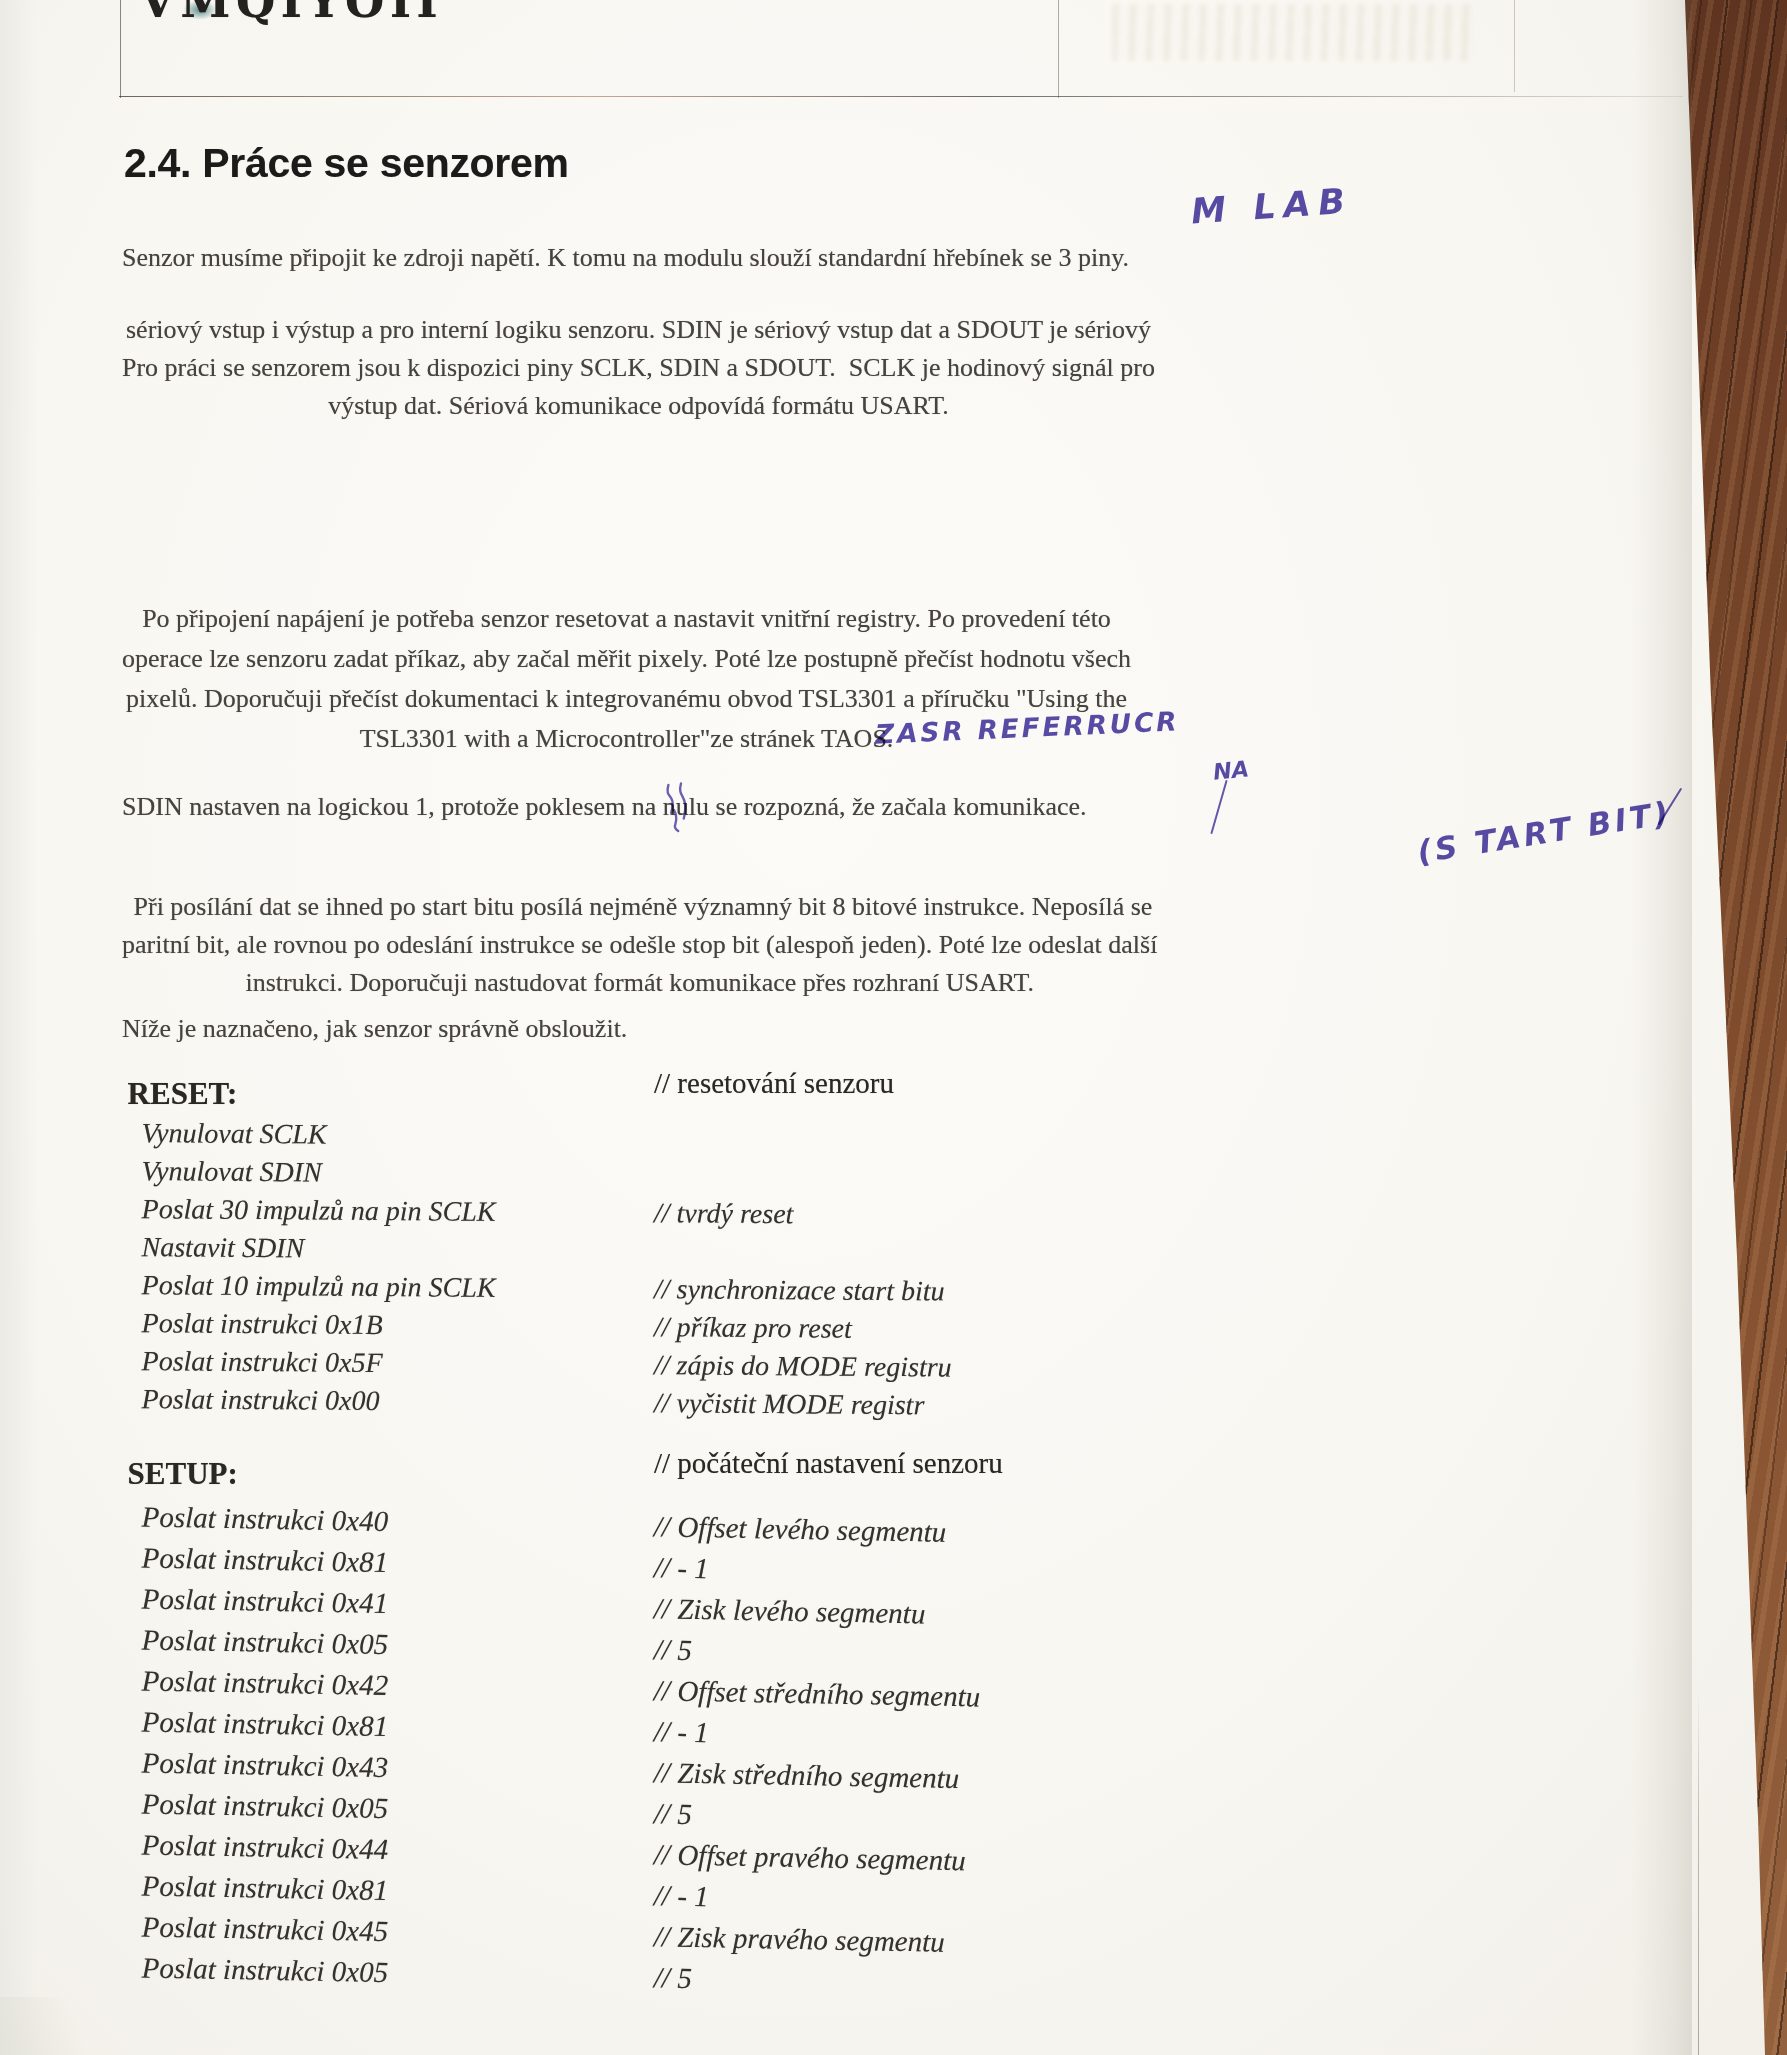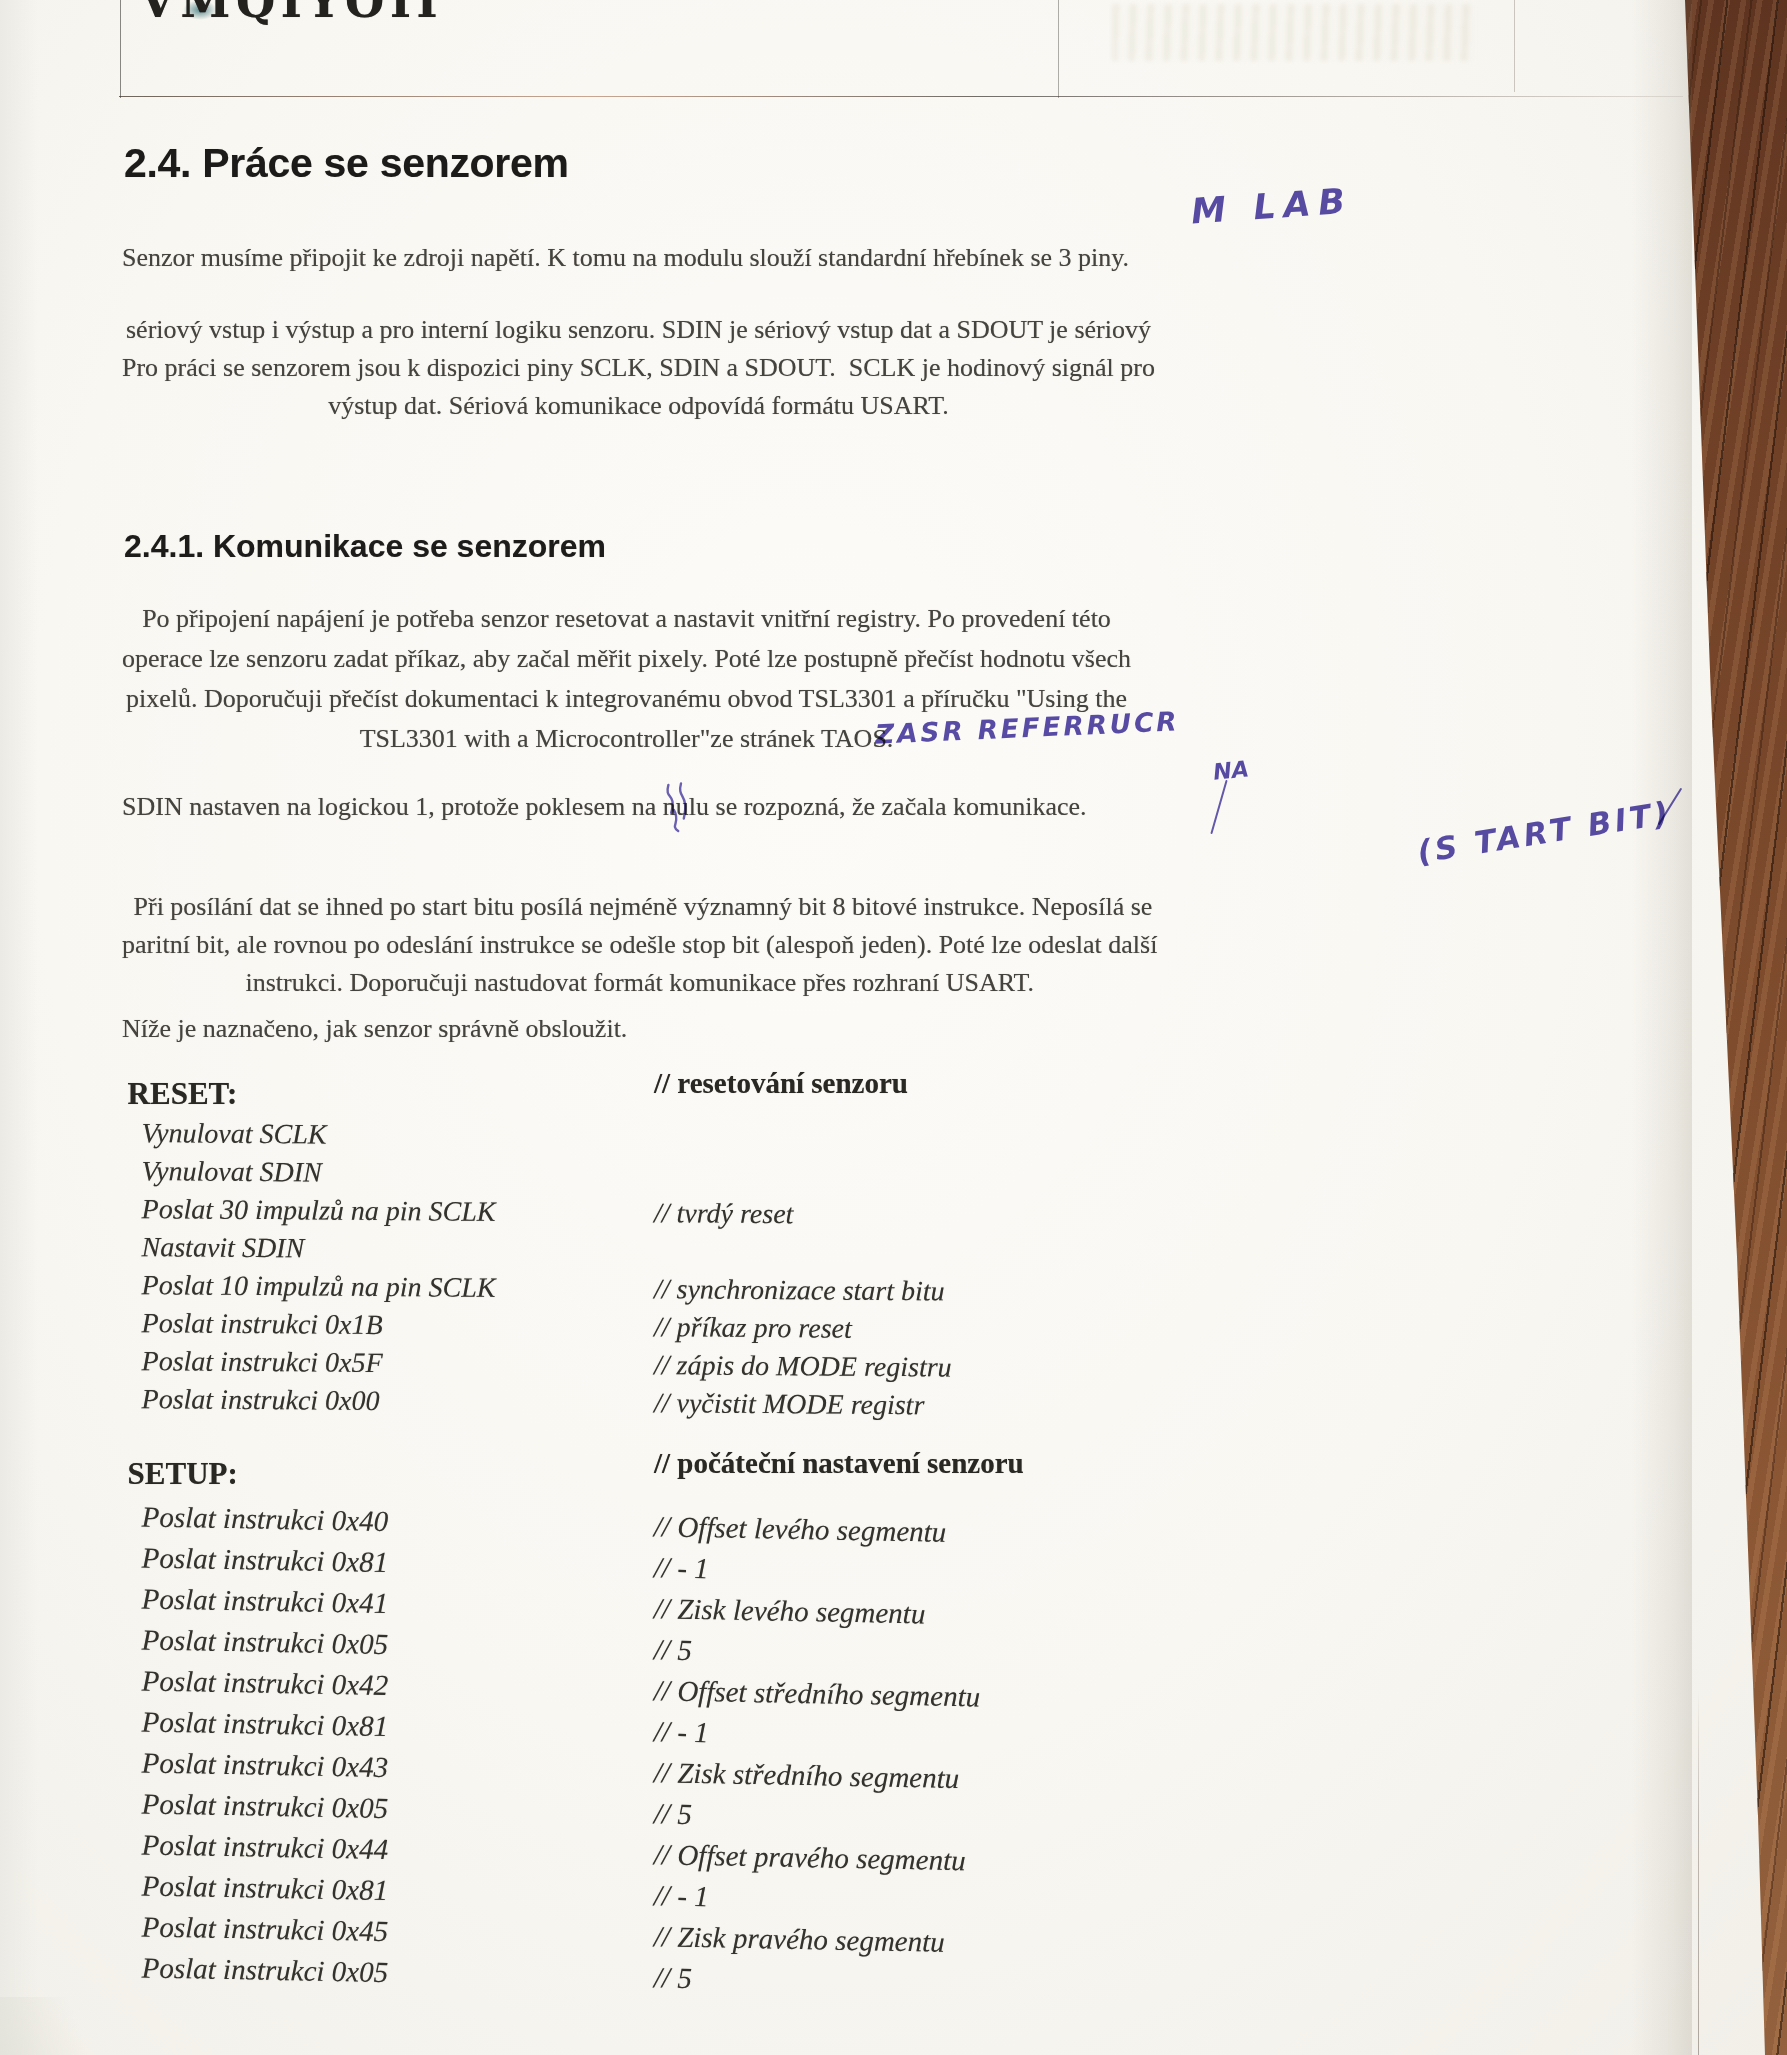--- a/index.html
+++ b/index.html
@@ -42,21 +42,21 @@
   .h2{position:absolute;left:124px;font-family:"Liberation Sans", sans-serif;font-weight:bold;
       font-size:32px;color:#1d1c1a;text-shadow:0 0 0.7px rgba(60,60,60,.4);}
   .para{position:absolute;left:122px;color:#45433e;font-size:26px;
         text-shadow:0 0 0.8px rgba(95,88,82,.55);text-align:center;}
   .para .line{white-space:pre;height:38px;line-height:38px;}
   .p4 .line{height:40px;line-height:40px;}
   
   .listing-header{position:absolute;left:122px;height:42px;color:#2a2823;}
   .listing-header .kw{position:absolute;left:5.6px;font-weight:bold;font-size:31px;
         text-shadow:0 0 0.7px rgba(60,55,50,.55);margin-top:9px;}
-  .listing-header .kwc{position:absolute;left:532px;font-weight:bold;font-size:29px;white-space:pre;
+  .listing-header .kwc{position:absolute;left:532px;font-weight:normal;font-size:29px;white-space:pre;
         text-shadow:0 0 0.7px rgba(60,55,50,.55);}
   .rows{position:absolute;left:122px;width:1397px;color:#34322d;font-style:italic;}
   .lrow{position:relative;}
   .reset-rows .lrow{height:38px;font-size:28px;transform:rotate(.45deg);transform-origin:0 50%;}
   .setup-rows .lrow{height:41px;font-size:29px;transform:rotate(1.1deg);transform-origin:0 50%;}
   .lrow .cmd{position:absolute;left:19.6px;white-space:pre;text-shadow:0 0 0.8px rgba(80,75,68,.5);}
   .lrow .cmt{position:absolute;left:532px;white-space:pre;text-shadow:0 0 0.8px rgba(80,75,68,.5);}
   
   .ink{position:absolute;font-family:"DejaVu Sans", sans-serif;font-style:italic;font-weight:600;
        color:#4a3da3;mix-blend-mode:multiply;opacity:.92;}
@@ -85,21 +85,20 @@
   <div class="vline-mid"></div>
   <div class="vline-right"></div>
   <div class="hline"></div>
   <div class="ghost-smudge"></div>
   <div class="logo-blob"></div>
   <div class="logo-clip">
     <span>VMQIYOIII</span>
   </div>
 
   <div class="h1" style="top:140px">2.4. Práce se senzorem</div>
-  <div class="h2" style="top:528px">2.4.1. Komunikace se senzorem</div>
 
   <div class="para" style="top:239px">
     <div class="line">Senzor musíme připojit ke zdroji napětí. K tomu na modulu slouží standardní hřebínek se 3 piny.</div>
   </div>
   <div class="para" style="top:311px">
     <div class="line">sériový vstup i výstup a pro interní logiku senzoru. SDIN je sériový vstup dat a SDOUT je sériový</div>
     <div class="line">Pro práci se senzorem jsou k dispozici piny SCLK, SDIN a SDOUT.  SCLK je hodinový signál pro</div>
     <div class="line">výstup dat. Sériová komunikace odpovídá formátu USART.</div>
   </div>
   <div class="para p4" style="top:599px">

